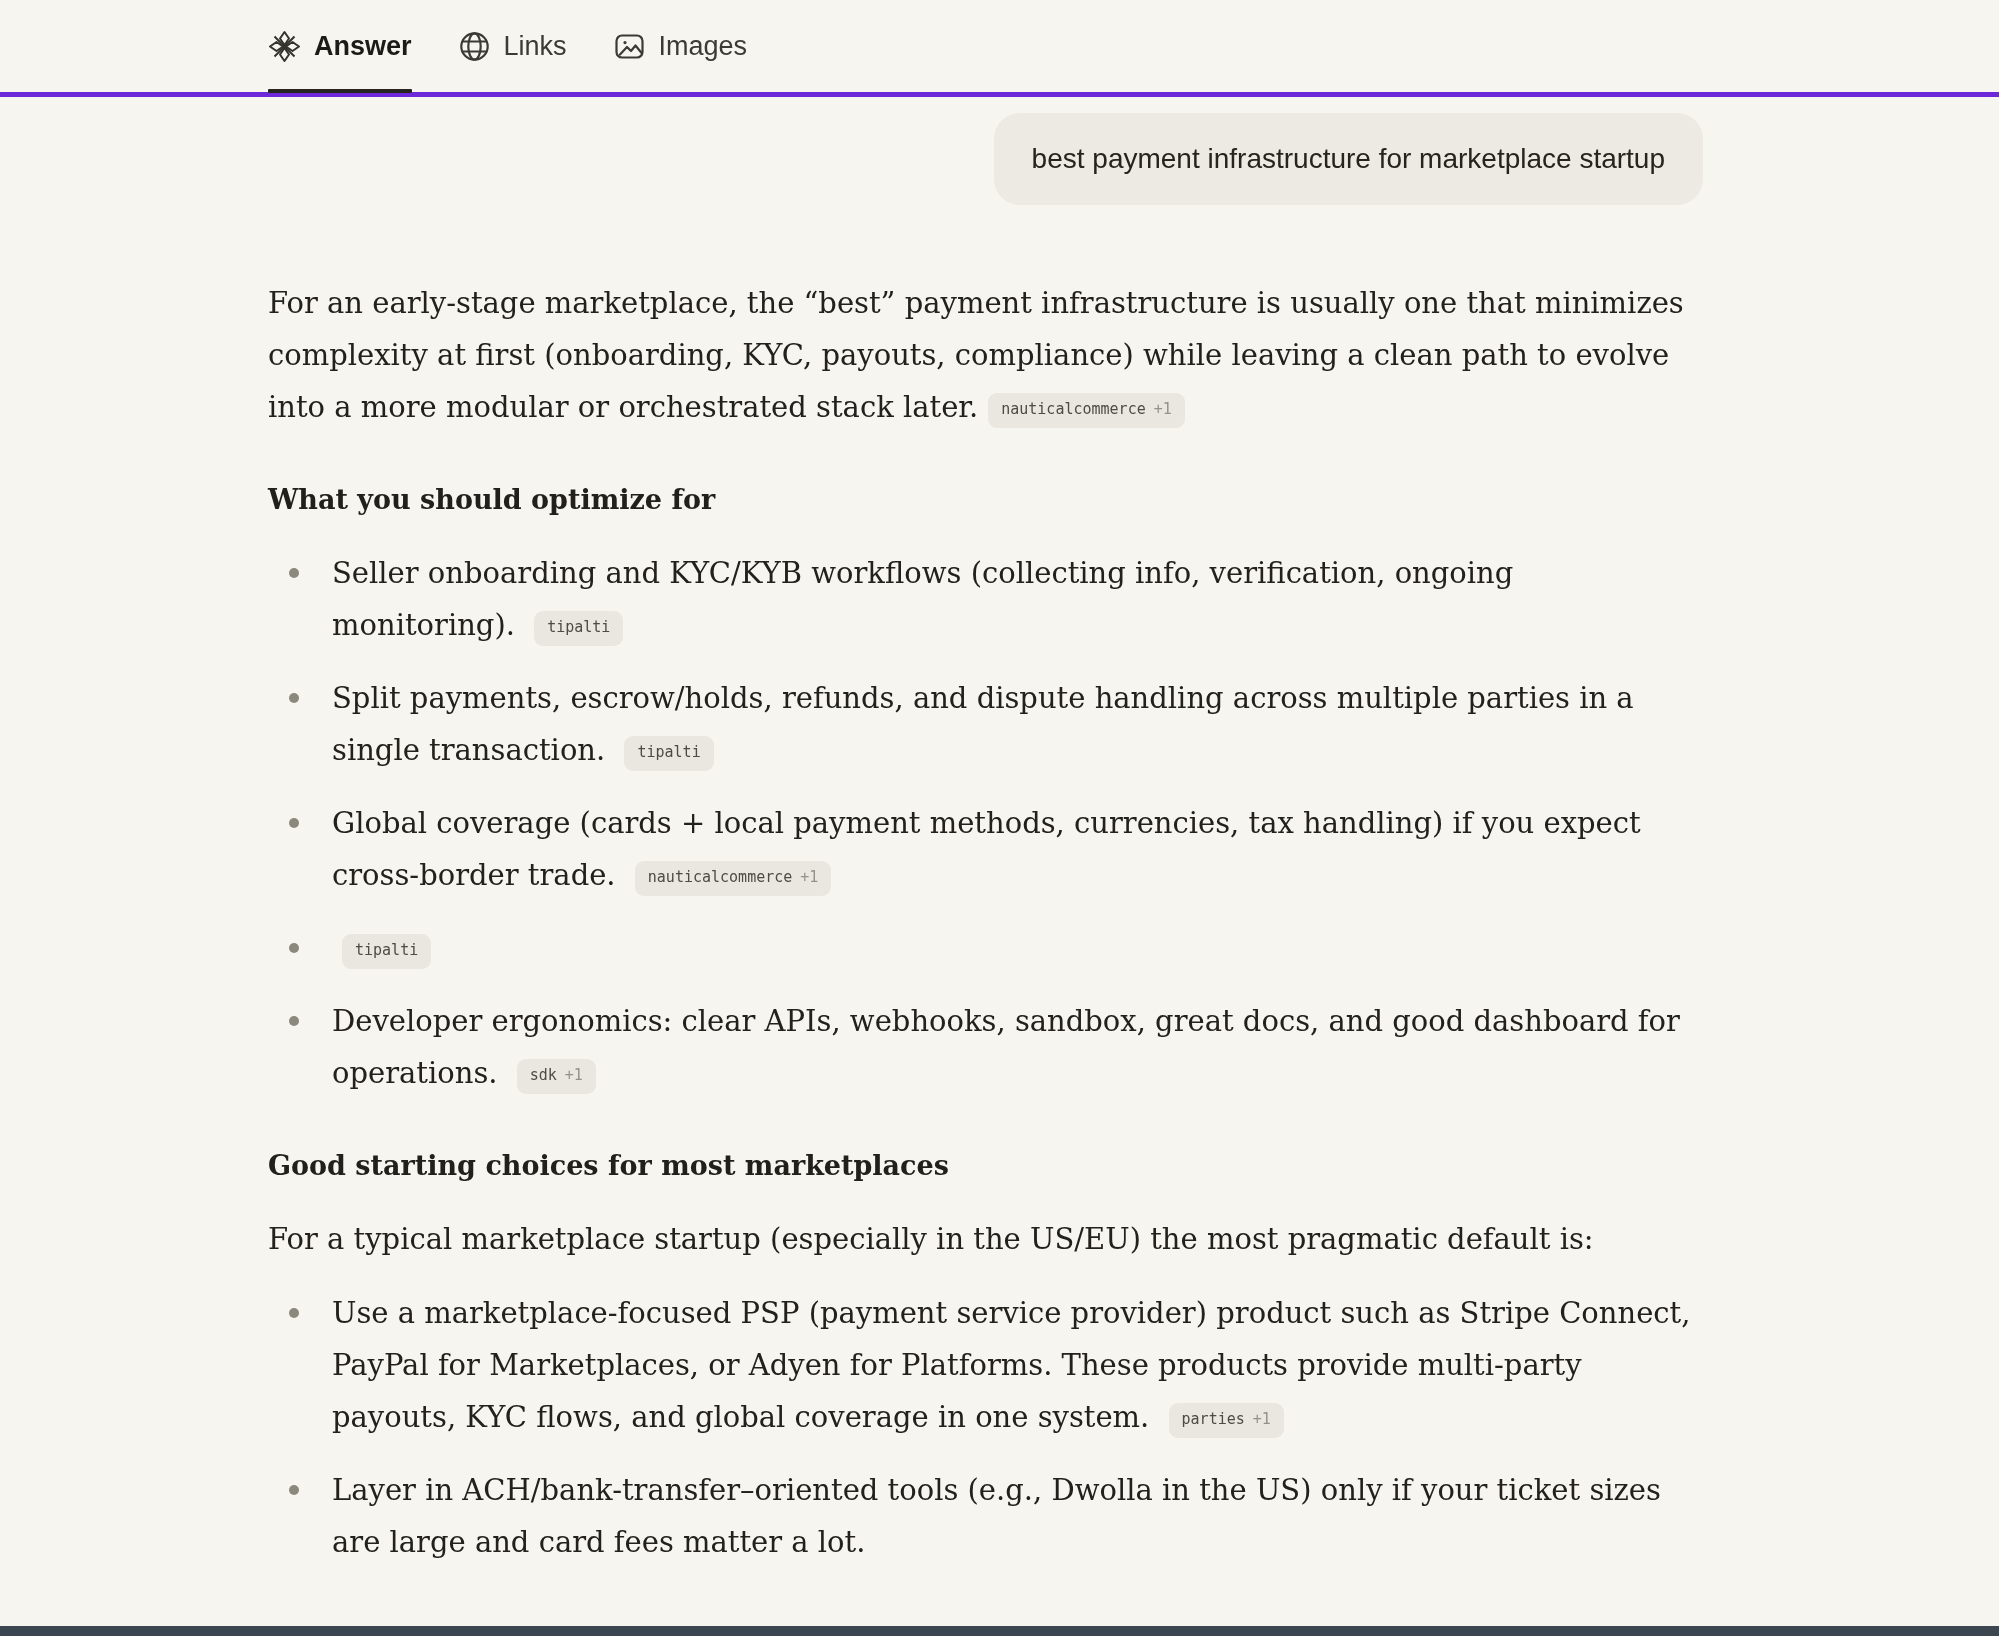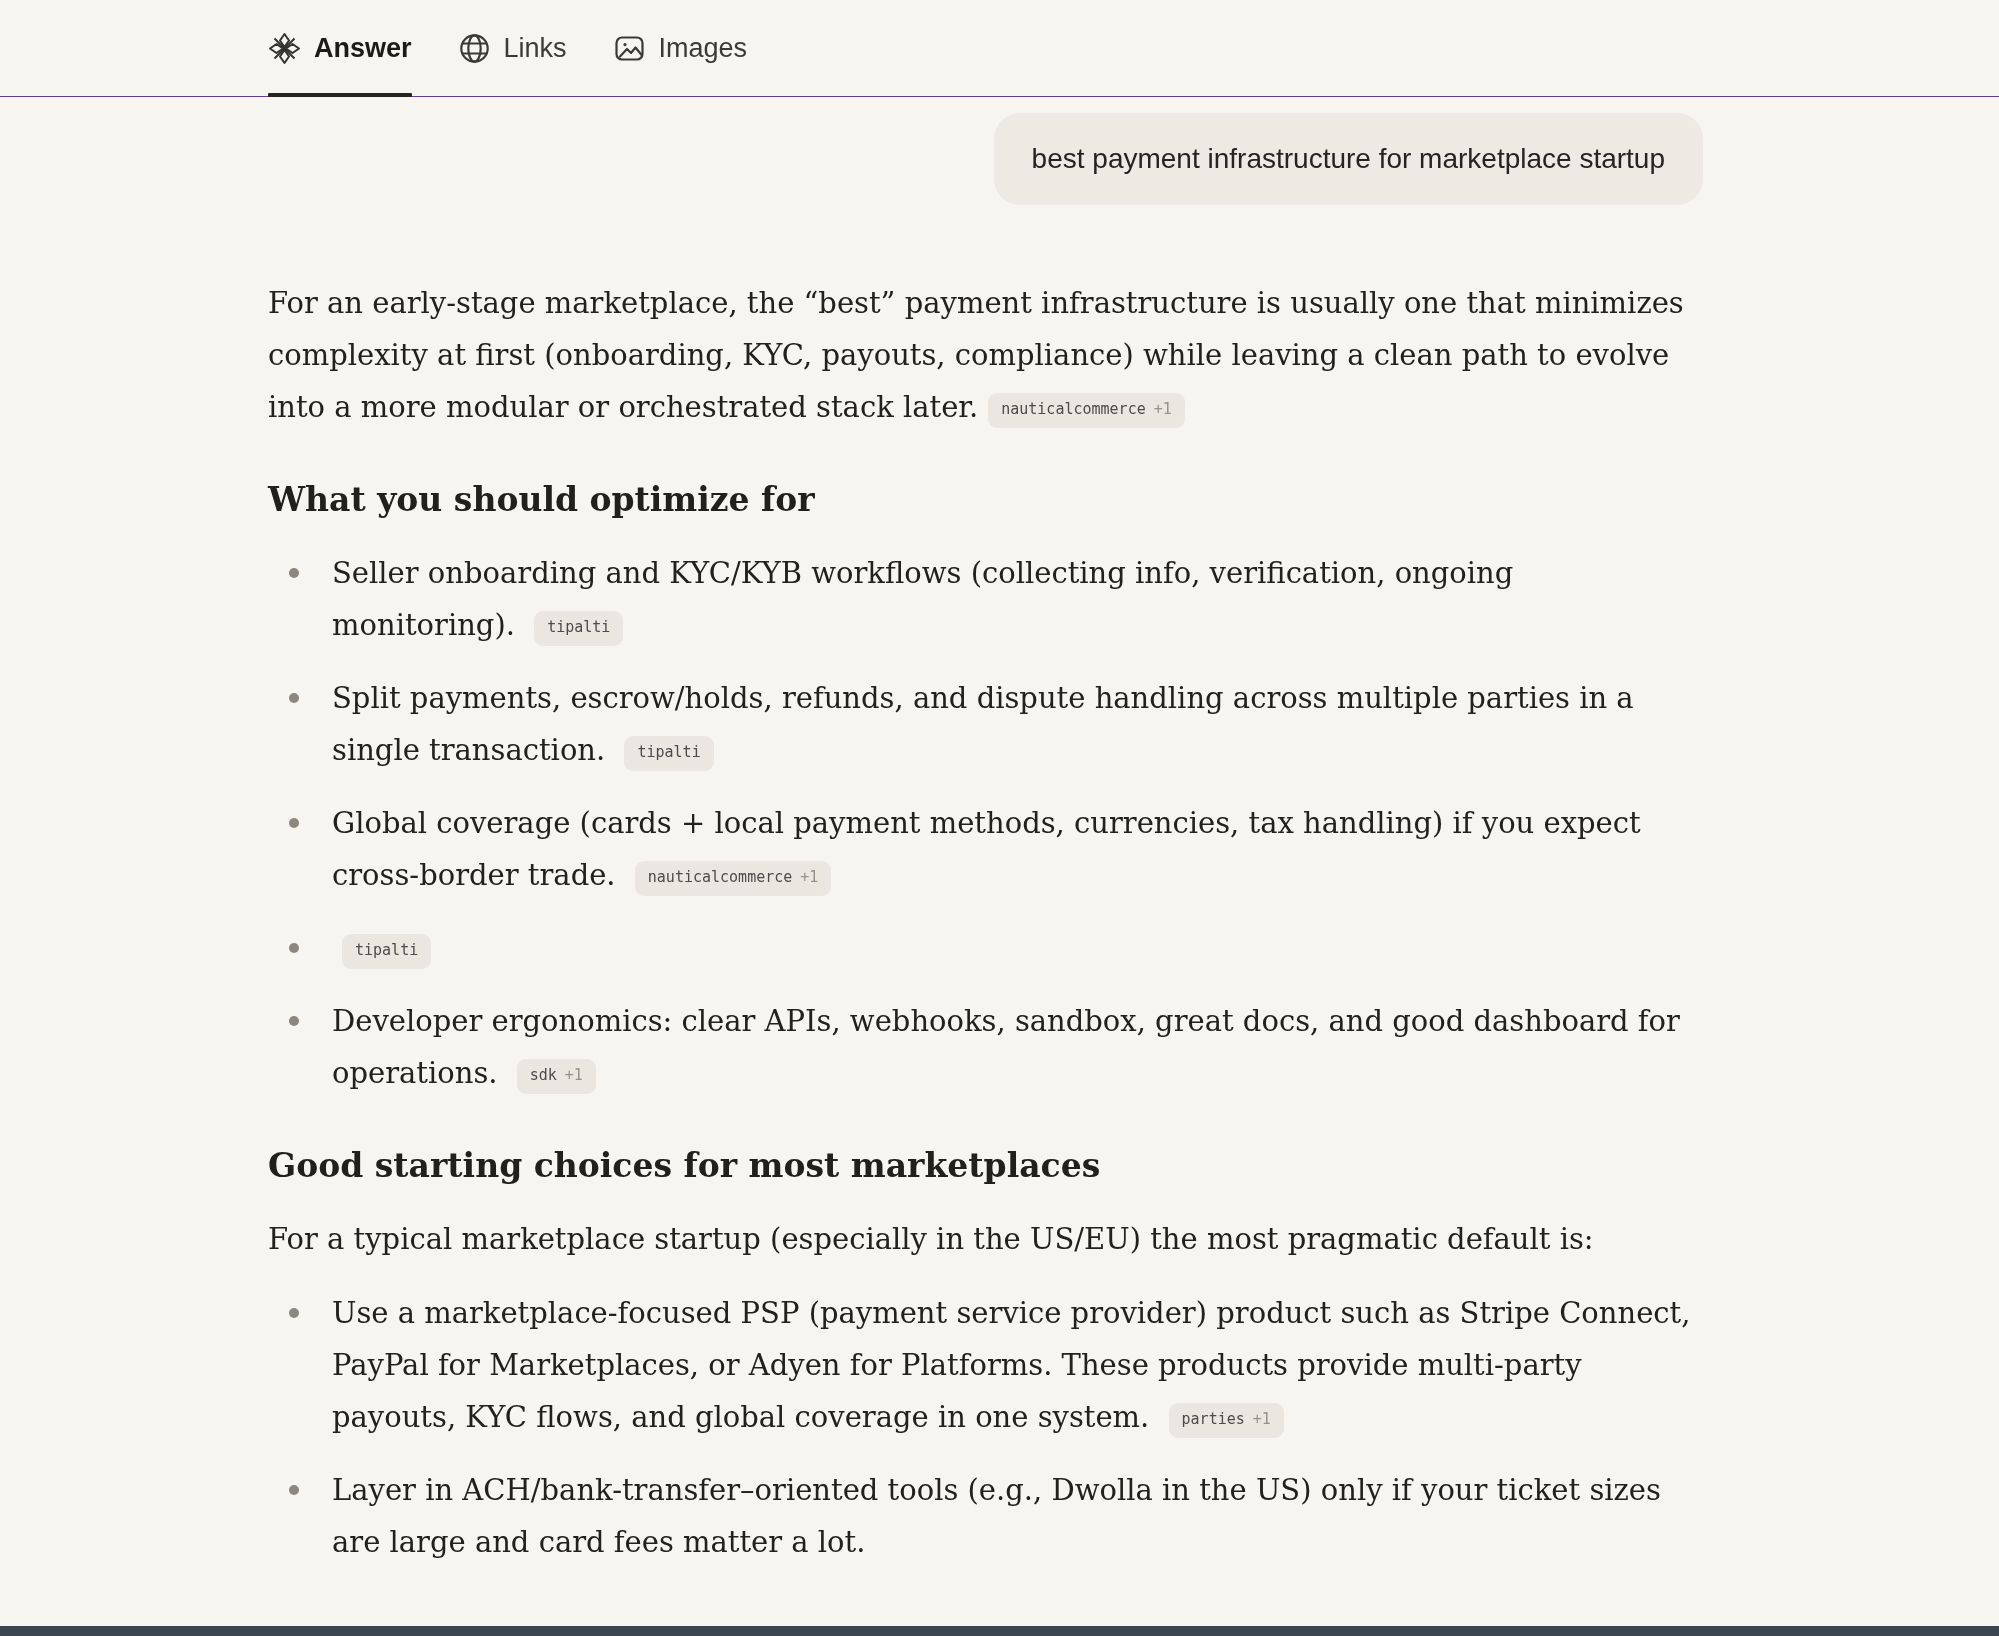--- a/index.html
+++ b/index.html
@@ -9,21 +9,21 @@
     background:#f7f5ef;
     color:#23211c;
     font-family:"DejaVu Serif", serif;
   }
 
   
   .tabbar {
     display:flex; align-items:center;
     height:97px; box-sizing:border-box;
     padding-left:268px; gap:46px;
-    border-bottom:1px solid #6d28d9;
+    border-bottom:5px solid #6d28d9;
     background:#f7f5ef;
   }
   .tab {
     display:flex; align-items:center; gap:13px;
     height:100%; position:relative;
     font-family:"Liberation Sans", sans-serif;
     font-size:27px; color:#3c3a35; cursor:pointer;
   }
   .tab svg { width:33px; height:33px; display:block; }
   .tab.active { color:#1d1b17; font-weight:700; }
@@ -42,21 +42,21 @@
     font-family:"Liberation Sans", sans-serif;
     font-size:28px; line-height:34px; color:#26241f;
     max-width:1100px;
   }
 
   .answer { margin-top:72px; }
   p.body {
     font-size:29px; line-height:52px; margin:0;
   }
   h2 {
-    font-size:33px; line-height:46px; font-weight:700;
+    font-size:27px; line-height:46px; font-weight:700;
     color:#21201b; margin:44px 0 24px;
   }
   ul.bullets { list-style:none; margin:22px 0 0; padding:0; }
   ul.bullets li {
     position:relative; padding-left:64px;
     font-size:29px; line-height:52px;
     margin-bottom:21px;
   }
   ul.bullets li::before {
     content:""; position:absolute; left:21px; top:21px;

